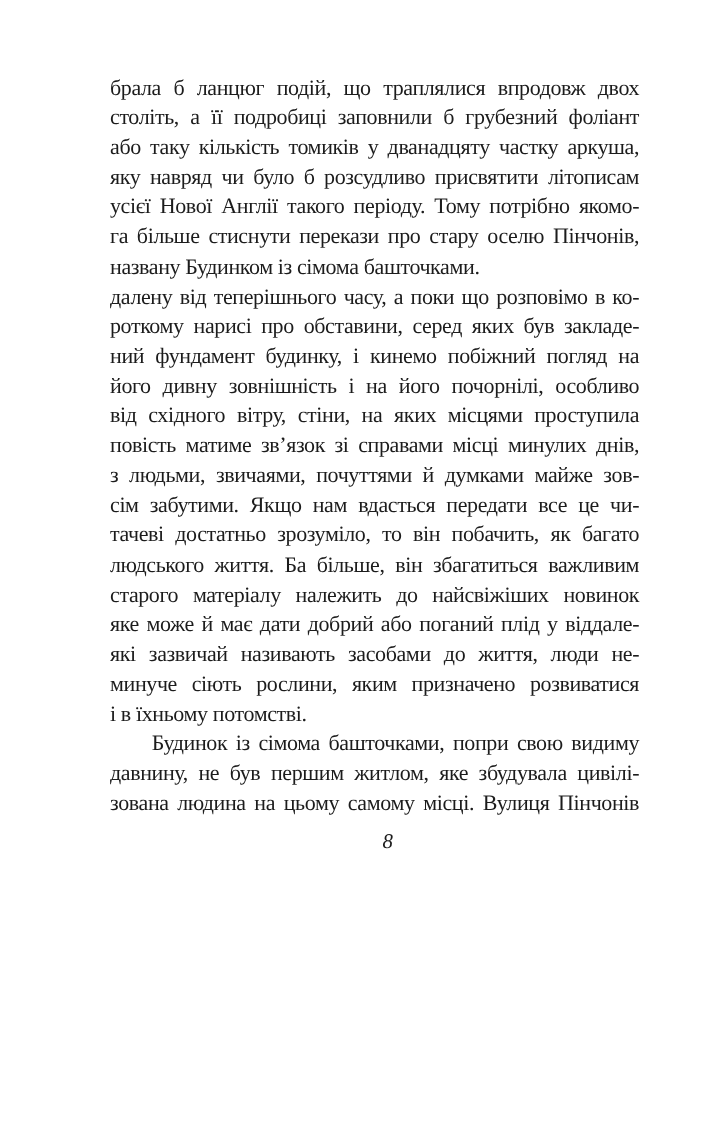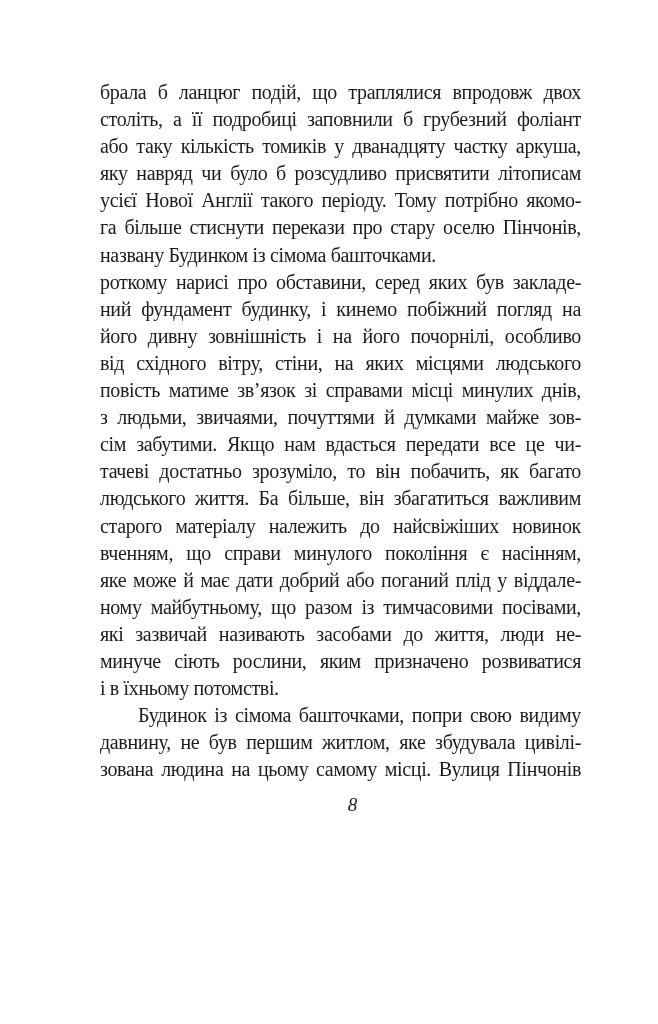--- a/index.html
+++ b/index.html
@@ -12,21 +12,21 @@
     width: 658px;
     height: 1024px;
     background: var(--paper, #ffffff);
     overflow: hidden;
     font-family: "Liberation Serif", "DejaVu Serif", serif;
     color: var(--ink, #1c1c1c);
   }
   .text-block {
     position: absolute;
     left: 100px;
-    top: 79px;
+    top: 67px;
     width: 481px;
   }
   .paragraph { margin: 0; padding: 0; }
   .line {
     font-size: 20px;
     line-height: 27.1px;
     letter-spacing: -0.35px;
     text-align: justify;
     text-align-last: justify;
     white-space: nowrap;
@@ -58,33 +58,32 @@
       <div class="line">брала б ланцюг подій, що траплялися впродовж двох</div>
       <div class="line">століть, а її подробиці заповнили б грубезний фоліант</div>
       <div class="line">або таку кількість томиків у дванадцяту частку аркуша,</div>
       <div class="line">яку навряд чи було б розсудливо присвятити літописам</div>
       <div class="line">усієї Нової Англії такого періоду. Тому потрібно якомо-</div>
       <div class="line">га більше стиснути перекази про стару оселю Пінчонів,</div>
       <div class="line para-end">названу Будинком із сімома башточками.</div>
     </div>
 
     <div class="paragraph">
+      <div class="line">далену від теперішнього часу, а поки що розповімо в ко-</div>
       <div class="line">роткому нарисі про обставини, серед яких був закладе-</div>
       <div class="line">ний фундамент будинку, і кинемо побіжний погляд на</div>
       <div class="line">його дивну зовнішність і на його почорнілі, особливо</div>
-      <div class="line">від східного вітру, стіни, на яких місцями людського</div>
+      <div class="line">від східного вітру, стіни, на яких місцями проступила</div>
       <div class="line">повість матиме зв’язок зі справами місці минулих днів,</div>
       <div class="line">з людьми, звичаями, почуттями й думками майже зов-</div>
       <div class="line">сім забутими. Якщо нам вдасться передати все це чи-</div>
       <div class="line">тачеві достатньо зрозуміло, то він побачить, як багато</div>
       <div class="line">людського життя. Ба більше, він збагатиться важливим</div>
       <div class="line">старого матеріалу належить до найсвіжіших новинок</div>
-      <div class="line">вченням, що справи минулого покоління є насінням,</div>
       <div class="line">яке може й має дати добрий або поганий плід у віддале-</div>
-      <div class="line">ному майбутньому, що разом із тимчасовими посівами,</div>
       <div class="line">які зазвичай називають засобами до життя, люди не-</div>
       <div class="line">минуче сіють рослини, яким призначено розвиватися</div>
       <div class="line para-end">і в їхньому потомстві.</div>
     </div>
 
     <div class="paragraph">
       <div class="line indent">Будинок із сімома башточками, попри свою видиму</div>
       <div class="line">давнину, не був першим житлом, яке збудувала цивілі-</div>
       <div class="line">зована людина на цьому самому місці. Вулиця Пінчонів</div>
     </div>

